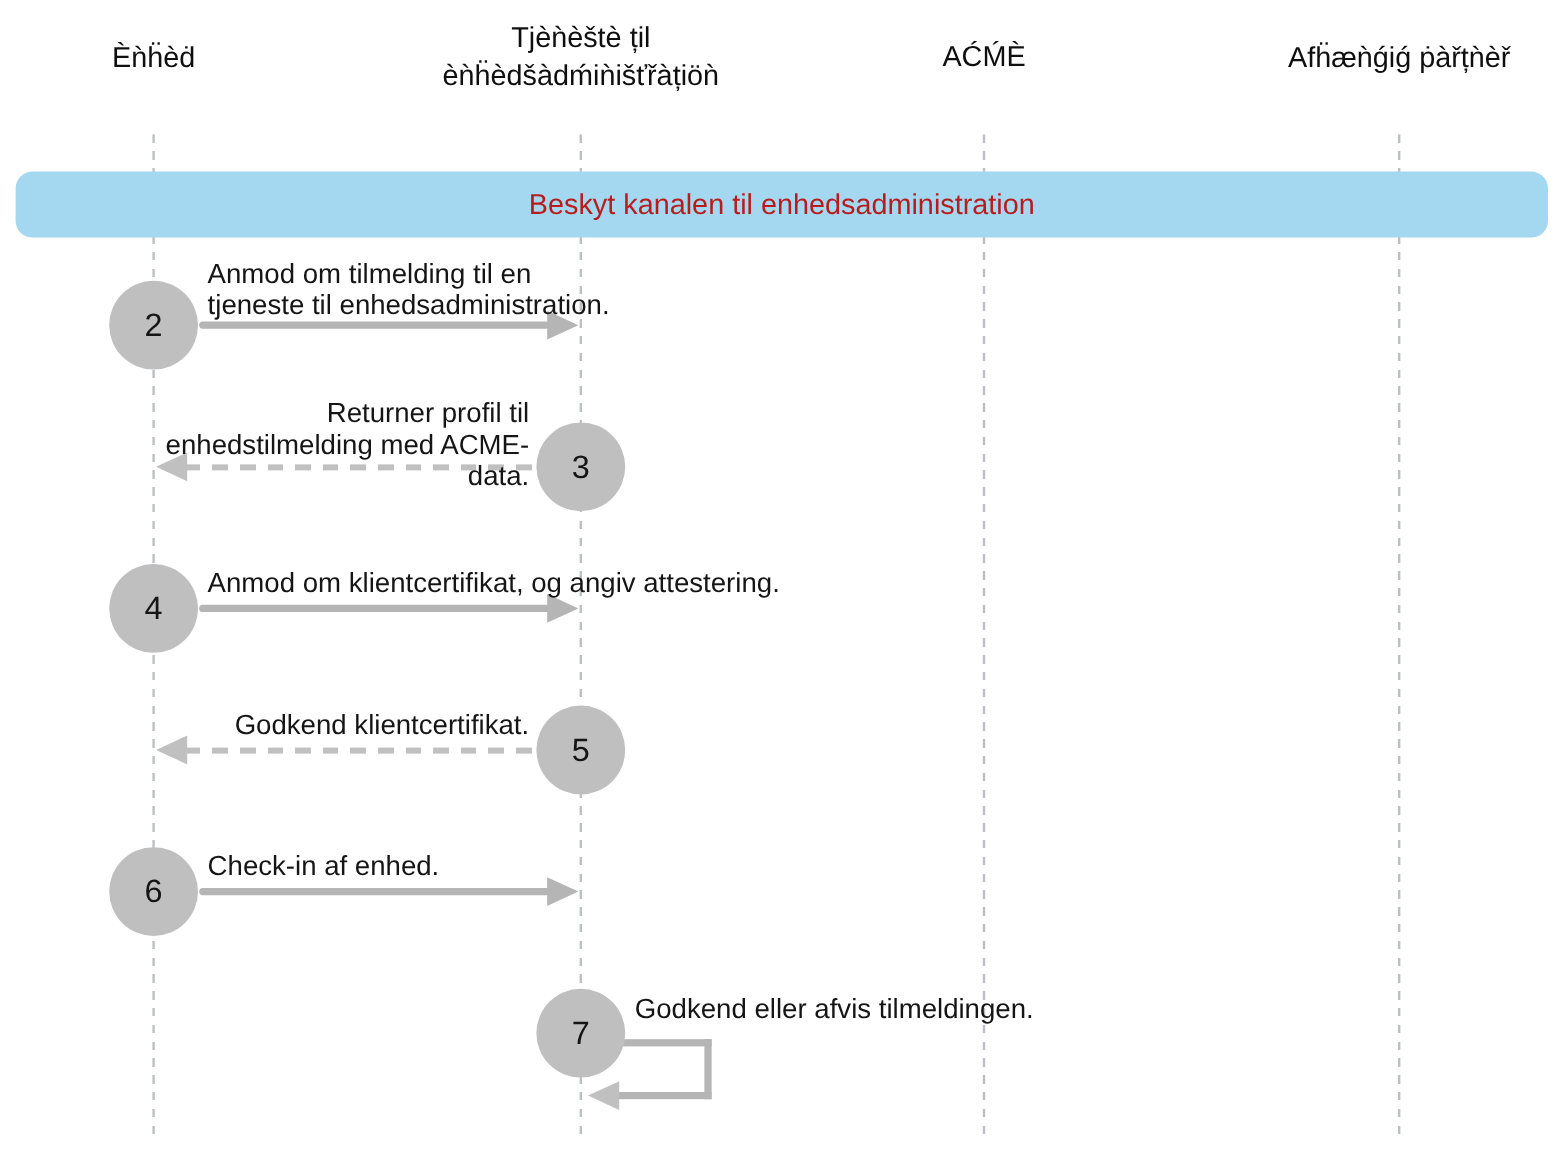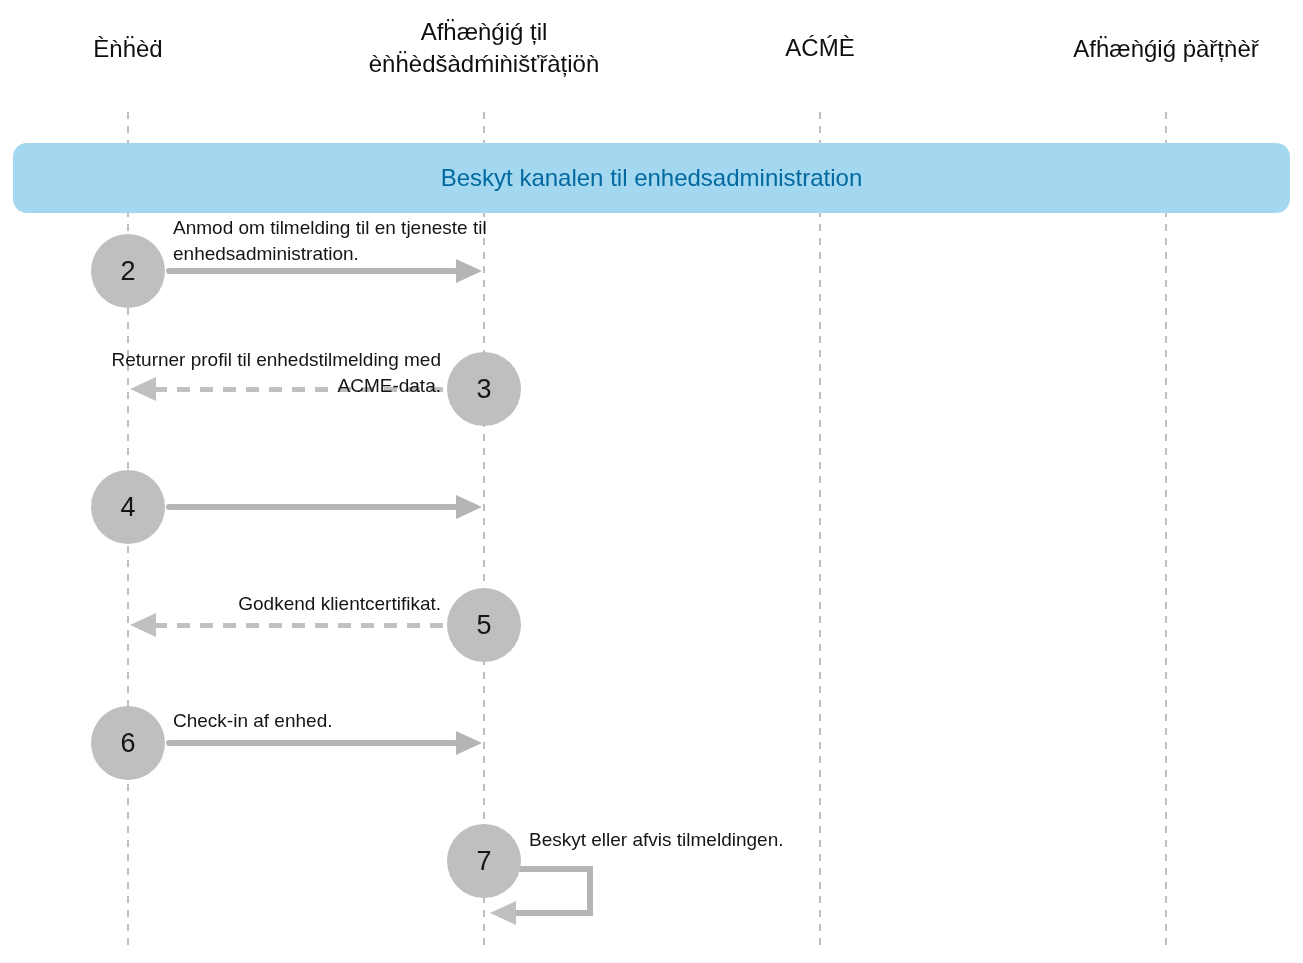--- a/index.html
+++ b/index.html
@@ -25,46 +25,46 @@
     top: 112px;
     height: 836px;
     width: 2px;
     background: repeating-linear-gradient(180deg, #bcc0c4 0 7px, transparent 7px 14px);
   }
   .banner {
     position: absolute;
     left: 13px;
     top: 143px;
     width: 1277px;
-    height: 70px;
+    height: 55px;
     background: #a4d8f0;
     border-radius: 14px;
     display: flex;
     align-items: center;
     justify-content: center;
     font-size: 24px;
-    color: #0369a1;
+    color: #b91c1c;
     z-index: 3;
   }
   .circle {
     position: absolute;
     width: 74px;
     height: 74px;
     border-radius: 50%;
     background: #bfbfbf;
     display: flex;
     align-items: center;
     justify-content: center;
     font-size: 27px;
     color: #151515;
     z-index: 2;
   }
   .msg-label {
     position: absolute;
-    font-size: 19px;
+    font-size: 23px;
     line-height: 26px;
     color: #151515;
     z-index: 2;
   }
   .left-align { text-align: left; }
   .right-align { text-align: right; }
   .nowrap { white-space: nowrap; }
   .line {
     position: absolute;
     height: 6px;
@@ -100,56 +100,57 @@
     border-left: none;
     z-index: 1;
   }
 </style>
 </head>
 <body>
 
 <div id="stage">
 
   <div class="actor-label" style="left:28px; top:33px; width:200px;">Èǹḧèḋ</div>
-  <div class="actor-label" style="left:334px; top:16px; width:300px;">Afḧæǹǵiǵ țil
+  <div class="actor-label" style="left:334px; top:16px; width:300px;">Tjèǹèštè țil
 èǹḧèdšàdḿiǹišťřàțiöǹ</div>
   <div class="actor-label" style="left:720px; top:32px; width:200px;">AĆḾÈ</div>
   <div class="actor-label" style="left:1016px; top:33px; width:300px;">Afḧæǹǵiǵ ṗàřțǹèř</div>
 
   <div class="lifeline" style="left:127px;"></div>
   <div class="lifeline" style="left:483px;"></div>
   <div class="lifeline" style="left:819px;"></div>
   <div class="lifeline" style="left:1165px;"></div>
 
   <div class="banner">
     <span>Beskyt kanalen til enhedsadministration</span>
   </div>
 
   <div class="msg-label left-align" style="left:173px; top:215px; width:350px;">Anmod om tilmelding til en tjeneste til enhedsadministration.</div>
   <div class="line" style="left:166px; top:268px; width:292px;"></div>
   <div class="head-right" style="left:456px; top:259px;"></div>
   <div class="circle" style="left:91px; top:234px;">2</div>
 
-  <div class="msg-label right-align" style="left:111px; top:331px; width:330px;margin-top:16px;">Returner profil til enhedstilmelding med ACME-data.</div>
+  <div class="msg-label right-align" style="left:111px; top:331px; width:330px;">Returner profil til enhedstilmelding med ACME-data.</div>
   <div class="line dashed" style="left:154px; top:387px; width:293px;"></div>
   <div class="head-left" style="left:130px; top:377px;"></div>
   <div class="circle" style="left:447px; top:352px;">3</div>
 
+  <div class="msg-label left-align nowrap" style="left:173px; top:472px;">Anmod om klientcertifikat, og angiv attestering.</div>
   <div class="line" style="left:166px; top:504px; width:292px;"></div>
   <div class="head-right" style="left:456px; top:495px;"></div>
   <div class="circle" style="left:91px; top:470px;">4</div>
 
   <div class="msg-label right-align nowrap" style="right:862px; top:591px;">Godkend klientcertifikat.</div>
   <div class="line dashed" style="left:154px; top:623px; width:293px;"></div>
   <div class="head-left" style="left:130px; top:613px;"></div>
   <div class="circle" style="left:447px; top:588px;">5</div>
 
   <div class="msg-label left-align nowrap" style="left:173px; top:708px;text-align:center;">Check-in af enhed.</div>
   <div class="line" style="left:166px; top:740px; width:292px;"></div>
   <div class="head-right" style="left:456px; top:731px;"></div>
   <div class="circle" style="left:91px; top:706px;">6</div>
 
-  <div class="msg-label left-align nowrap" style="left:529px; top:827px;">Beskyt eller afvis tilmeldingen.</div>
+  <div class="msg-label left-align nowrap" style="left:529px; top:827px;">Godkend eller afvis tilmeldingen.</div>
   <div class="loop" style="left:505px; top:866px; width:88px; height:50px;"></div>
   <div class="head-left" style="left:490px; top:901px;"></div>
   <div class="circle" style="left:447px; top:824px;">7</div>
 
 </div>
 
 </body></html>

